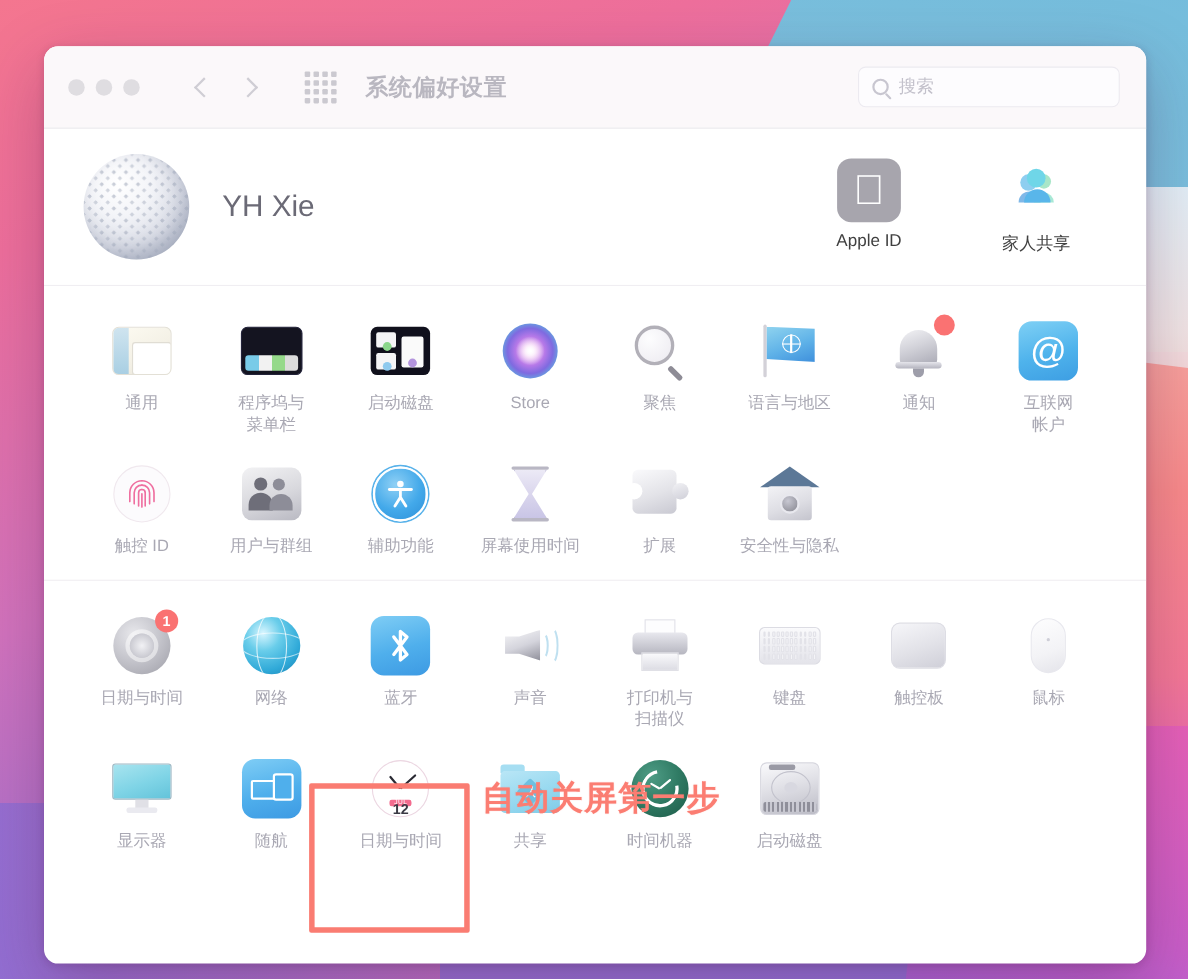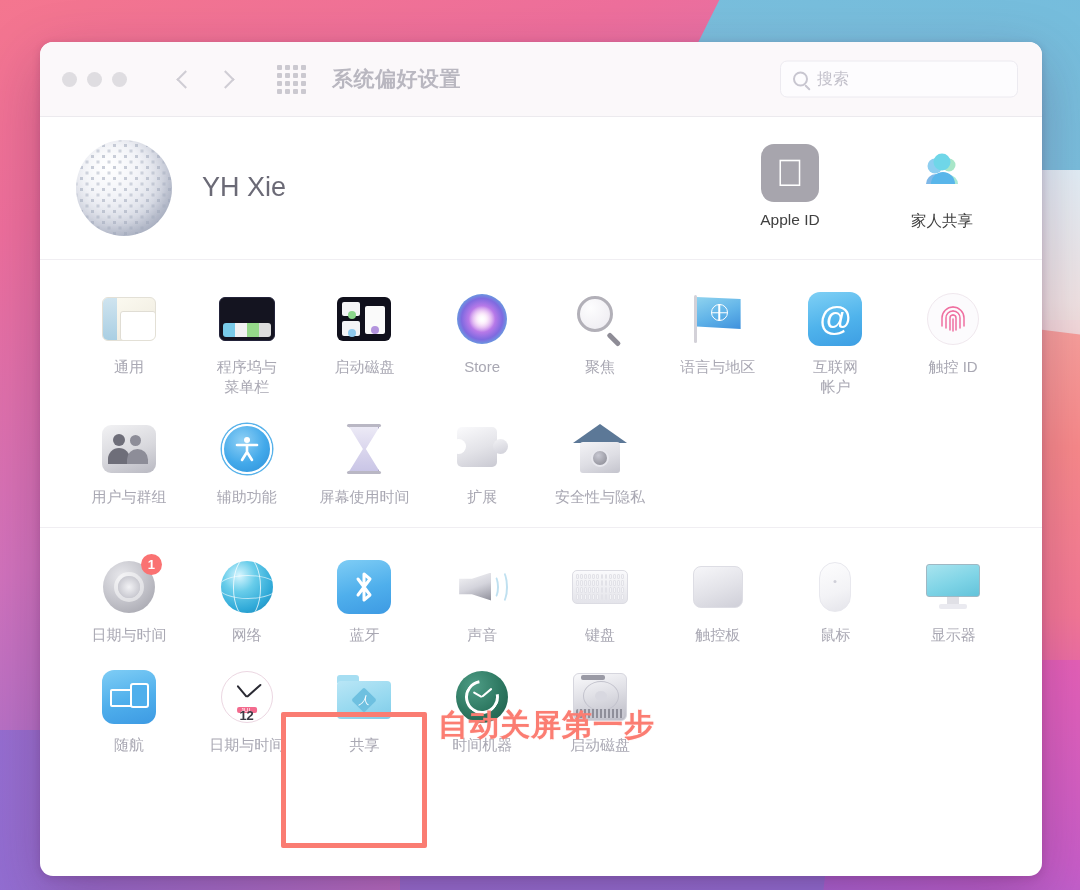--- a/index.html
+++ b/index.html
@@ -488,20 +488,31 @@
         <div class="icon">
           <div class="ic-lang">
               <i class="pole"></i>
               <i class="flag"></i>
               <i class="globe"></i>
             </div>
         </div>
         <div class="label">语言与地区</div>
       </div>
 
+      <div class="pref">
+        <div class="icon">
+          <div class="ic-bell">
+              <i class="body"></i>
+              <i class="lip"></i>
+              <i class="clap"></i>
+            </div>
+          <span class="badge dot"></span>
+        </div>
+        <div class="label">通知</div>
+      </div>
 
       <div class="pref">
         <div class="icon">
             <div class="ic-internet">@</div>
           </div>
         <div class="label">互联网
 帐户</div>
       </div>
 
       <div class="pref">
@@ -618,20 +629,31 @@
         <div class="icon">
           <div class="ic-sound">
               <i class="cone"></i>
               <i class="w1"></i>
               <i class="w2"></i>
             </div>
         </div>
         <div class="label">声音</div>
       </div>
 
+      <div class="pref">
+        <div class="icon">
+          <div class="ic-printer">
+              <i class="paper"></i>
+              <i class="body"></i>
+              <i class="out"></i>
+            </div>
+        </div>
+        <div class="label">打印机与
+扫描仪</div>
+      </div>
 
       <div class="pref">
         <div class="icon">
           <div class="ic-kb">
             <i></i>
               <i></i>
               <i></i>
               <i></i>
               <i></i>
               <i></i>

